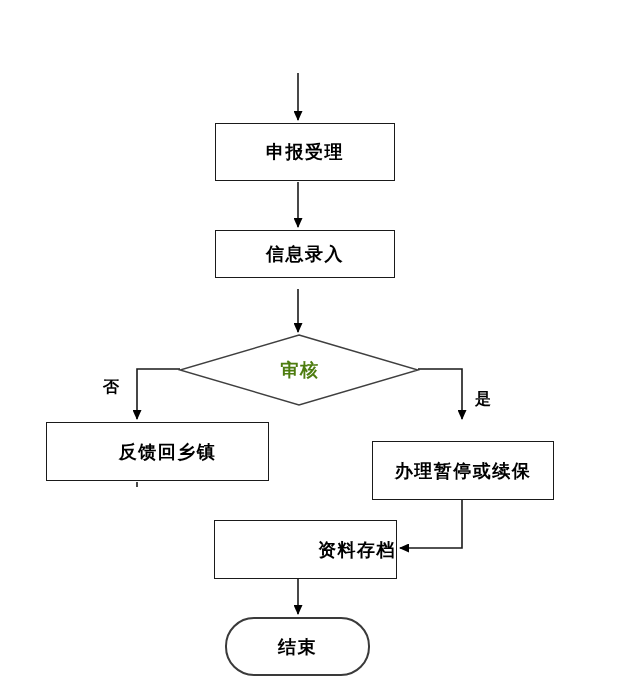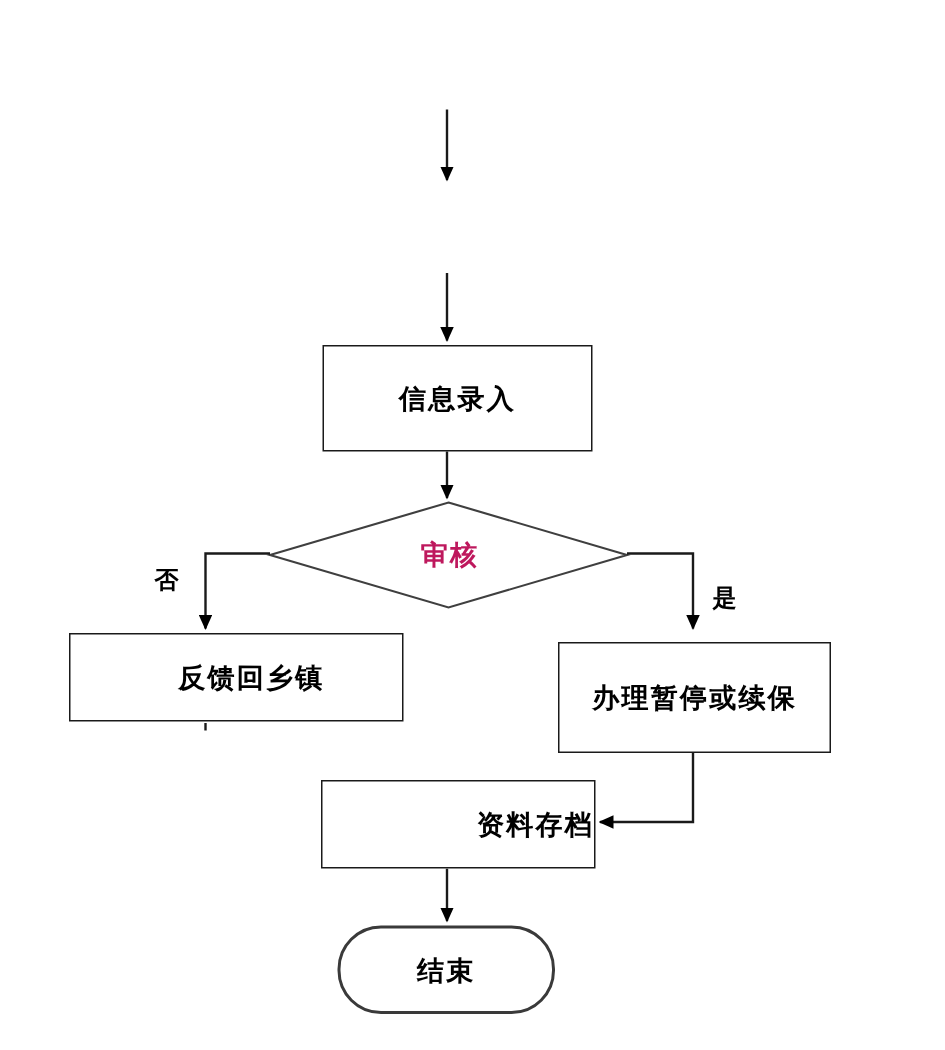--- a/index.html
+++ b/index.html
@@ -38,21 +38,21 @@
   .node.process {
     border: 1.6px solid #1a1a1a;
   }
   .node.terminator {
     border: 2px solid #3a3a3a;
     border-radius: 29px;
   }
   .decision-label {
     position: absolute;
     z-index: 3;
-    color: #be185d;
+    color: #4d7c0f;
     font-size: 18px;
     font-weight: 700;
     letter-spacing: 1.5px;
     background: transparent;
   }
   .branch-label {
     position: absolute;
     z-index: 3;
     color: #000000;
     font-size: 16px;
@@ -94,32 +94,35 @@
     <polyline points="418,369 462,369 462,419" marker-end="url(#arw)"></polyline>
 
     <polyline points="462,481 462,548 400,548" marker-end="url(#arw)"></polyline>
 
     <line x1="137" y1="482" x2="137" y2="487"></line>
 
     <line x1="298" y1="579" x2="298" y2="614" marker-end="url(#arw)"></line>
   </svg>
 
 
+  <div class="node process" style="left:215px; top:123px; width:180px; height:58px;">
+    <span>申报受理</span>
+  </div>
 
-  <div class="node process" style="left:215px; top:230px; width:180px; height:71px;">
+  <div class="node process" style="left:215px; top:230px; width:180px; height:48px;">
     <span>信息录入</span>
   </div>
 
   <div class="decision-label" style="left:270px; top:358px; width:60px; text-align:center;">审核</div>
 
   <div class="node process" style="left:46px; top:422px; width:223px; height:59px;padding-left:20px;">
     <span>反馈回乡镇</span>
   </div>
 
-  <div class="node process" style="left:372px; top:428px; width:182px; height:74px;">
+  <div class="node process" style="left:372px; top:441px; width:182px; height:59px;">
     <span>办理暂停或续保</span>
   </div>
 
   <div class="node process" style="left:214px; top:520px; width:183px; height:59px;justify-content:flex-end;">
     <span>资料存档</span>
   </div>
 
   <div class="node terminator" style="left:225px; top:617px; width:145px; height:59px;align-items:center;">
     <span>结束</span>
   </div>

